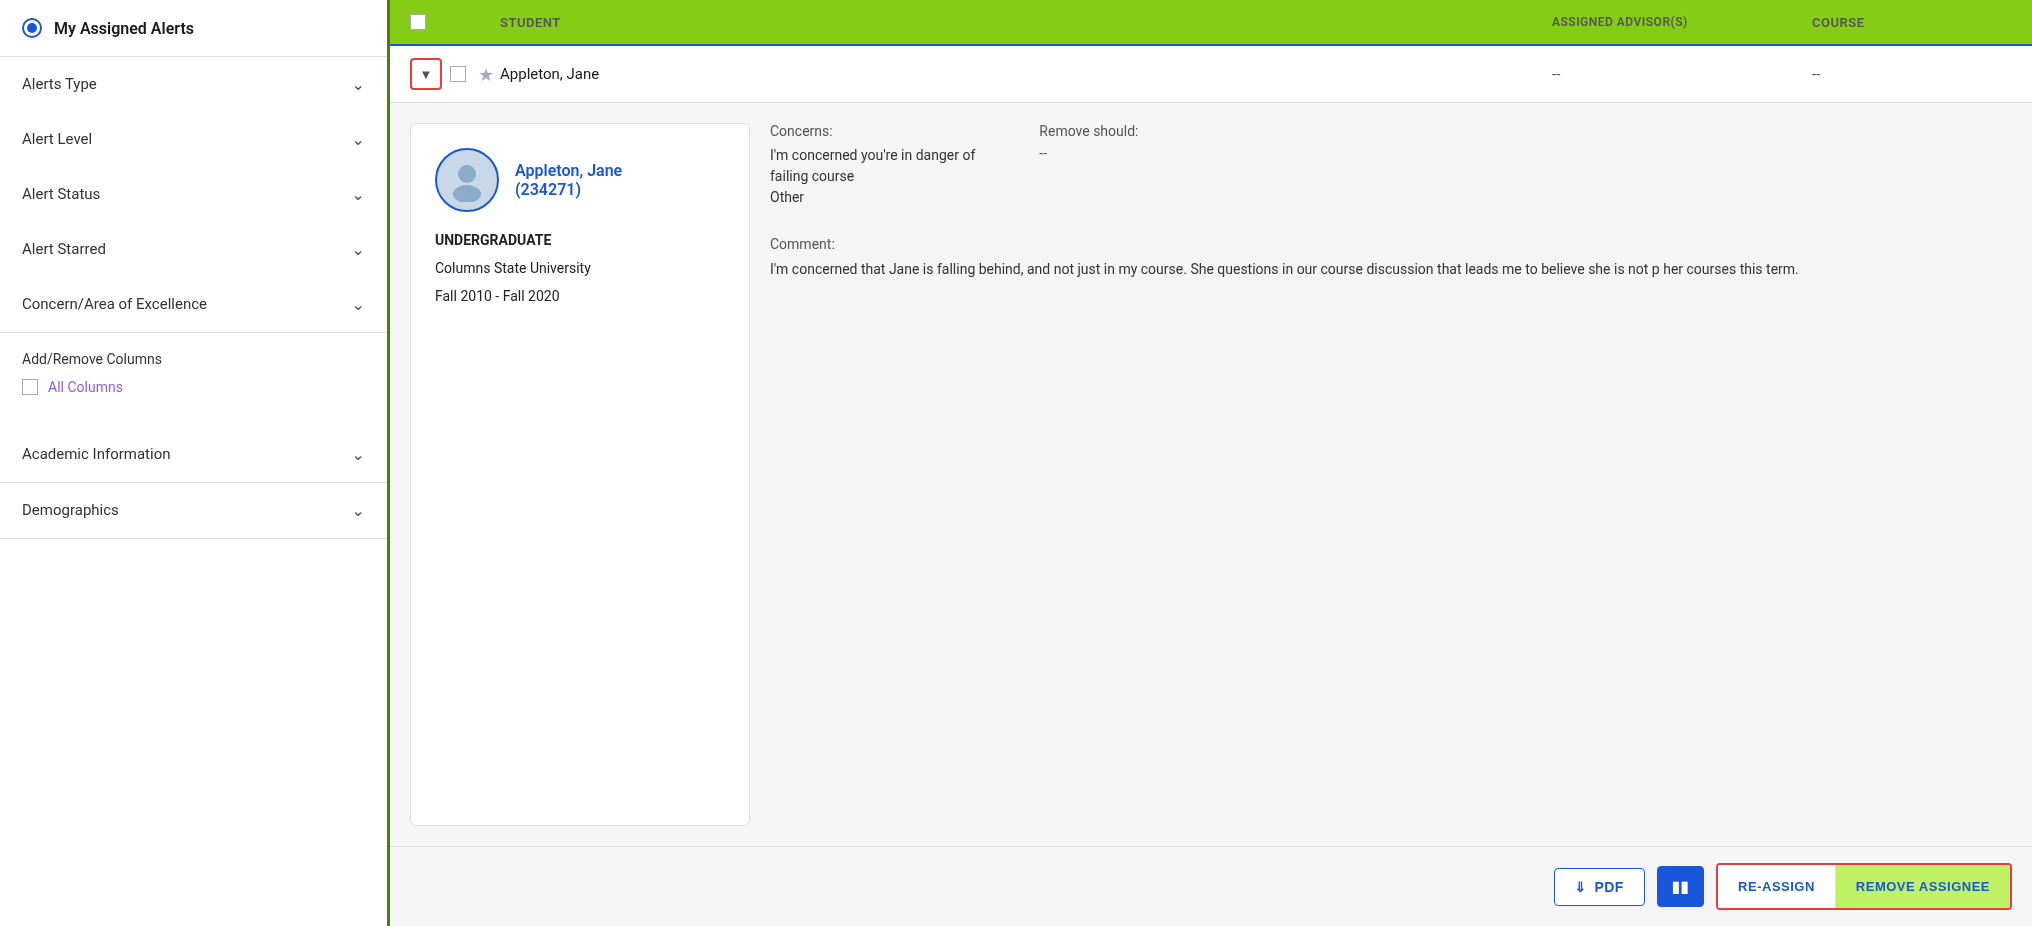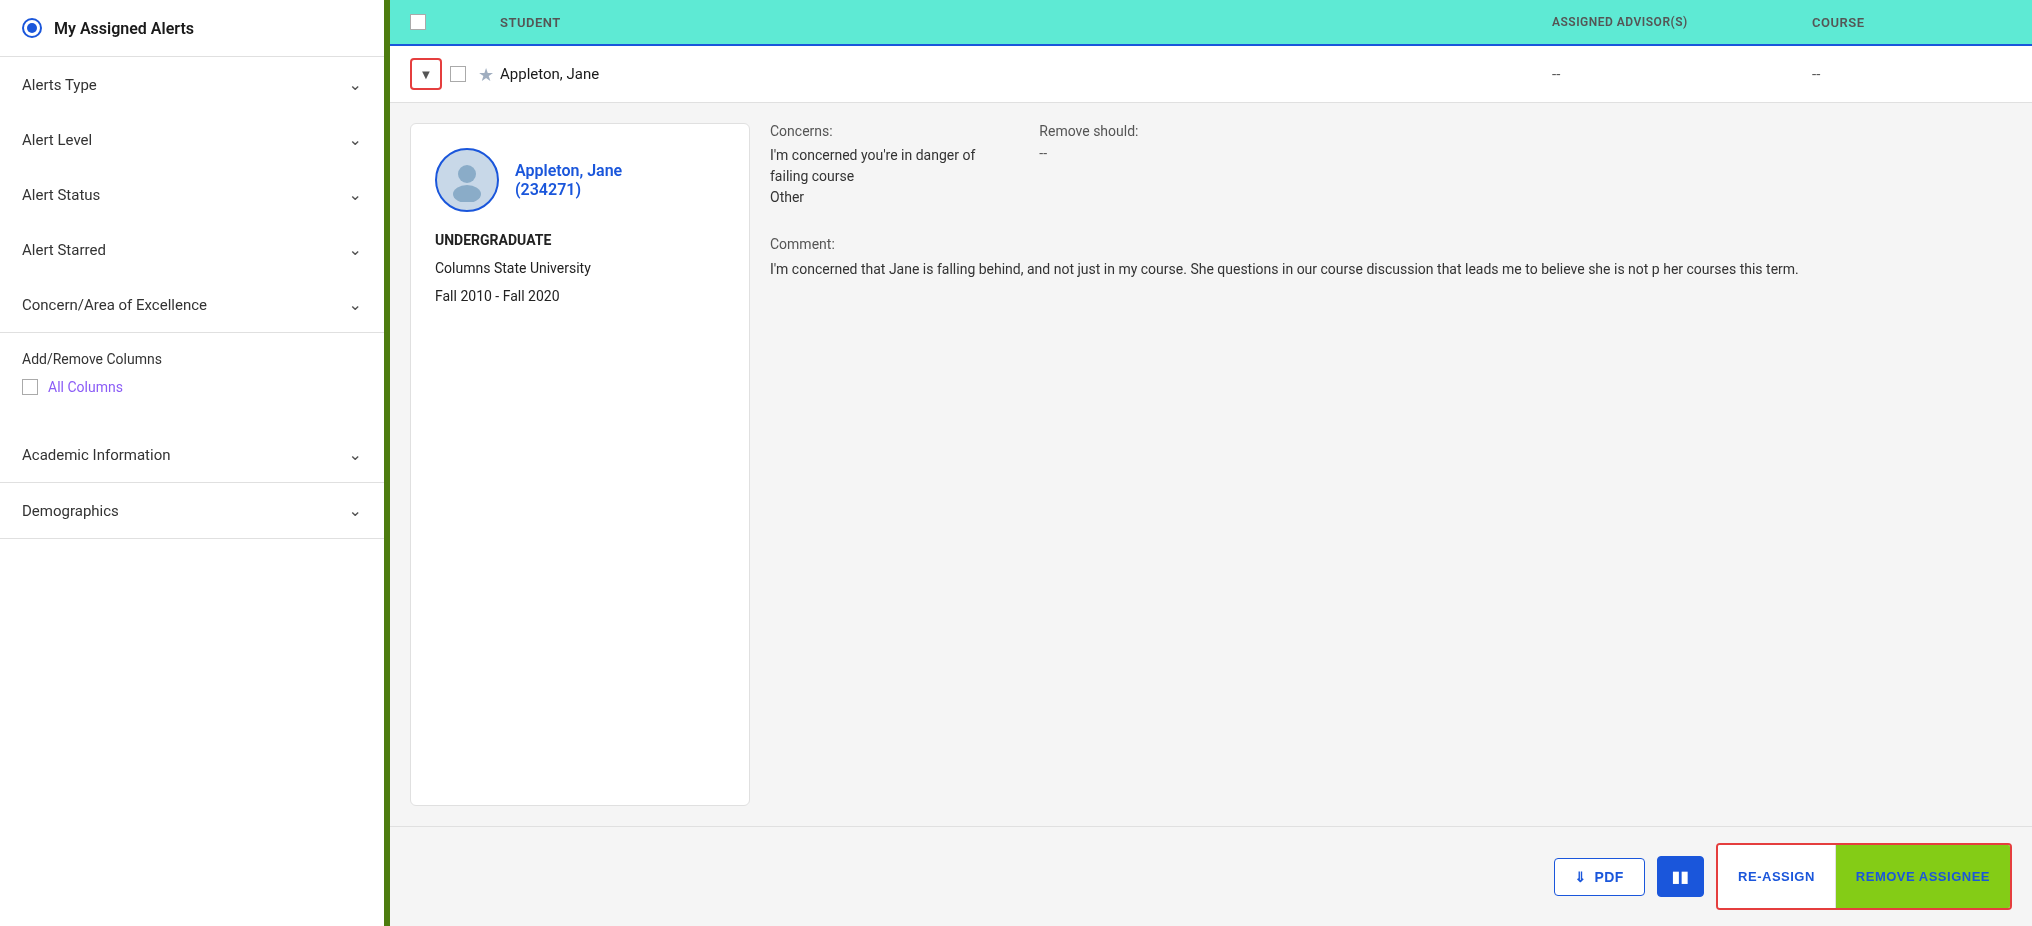--- a/index.html
+++ b/index.html
@@ -10,21 +10,21 @@
       height: 926px;
       overflow: hidden;
       font-size: 14px;
     }
 
     
     .sidebar {
       width: 390px;
       min-width: 390px;
       background: #fff;
-      border-right: 6px solid #4d7c0f;
+      border-right: 3px solid #4d7c0f;
       display: flex;
       flex-direction: column;
       height: 100%;
       overflow-y: auto;
     }
 
     .sidebar-header {
       display: flex;
       align-items: center;
       padding: 18px 22px;
@@ -55,21 +55,21 @@
       font-weight: 600;
       color: #1a1a1a;
     }
 
     .filter-section {
       border-bottom: 1px solid #e0e0e0;
     }
 
     .filter-item {
       display: flex;
-      align-items: center;
+      align-items: flex-start;
       justify-content: space-between;
       padding: 18px 22px;
       cursor: pointer;
       background: #fff;
     }
 
     .filter-label {
       font-size: 15px;
       color: #333;
     }
@@ -121,21 +121,21 @@
       flex-direction: column;
       height: 100%;
       overflow: hidden;
       background: #f5f5f5;
     }
 
     
     .table-header {
       display: flex;
       align-items: center;
-      background: #5eead4;
+      background: #84cc16;
       border-bottom: 2px solid #1a56db;
       padding: 14px 20px;
       gap: 0;
     }
 
     .th-checkbox-area {
       width: 90px;
       display: flex;
       align-items: center;
       gap: 8px;
@@ -404,24 +404,24 @@
       background: #fff;
       color: #1a56db;
       font-size: 13px;
       font-weight: 700;
       cursor: pointer;
       letter-spacing: 0.5px;
       text-transform: uppercase;
     }
 
     .btn-remove {
-      padding: 24px 20px;
+      padding: 14px 20px;
       border: 2px solid #e53e3e;
       border-radius: 4px;
-      background: #84cc16;
+      background: #bef264;
       color: #1a56db;
       font-size: 13px;
       font-weight: 700;
       cursor: pointer;
       letter-spacing: 0.5px;
       text-transform: uppercase;
     }
 
     .reassign-remove-group {
       display: flex;

